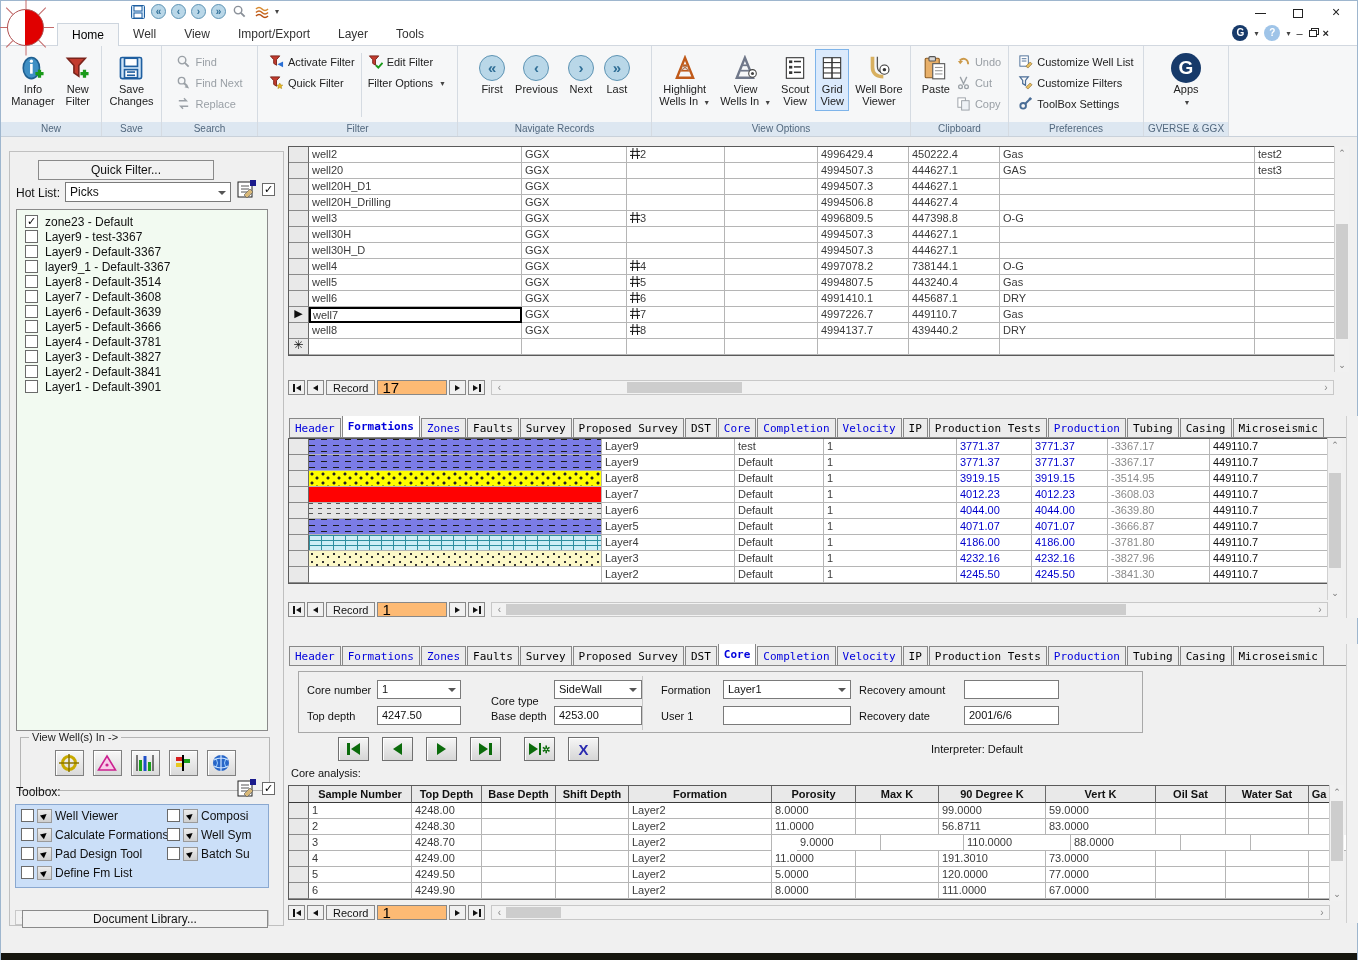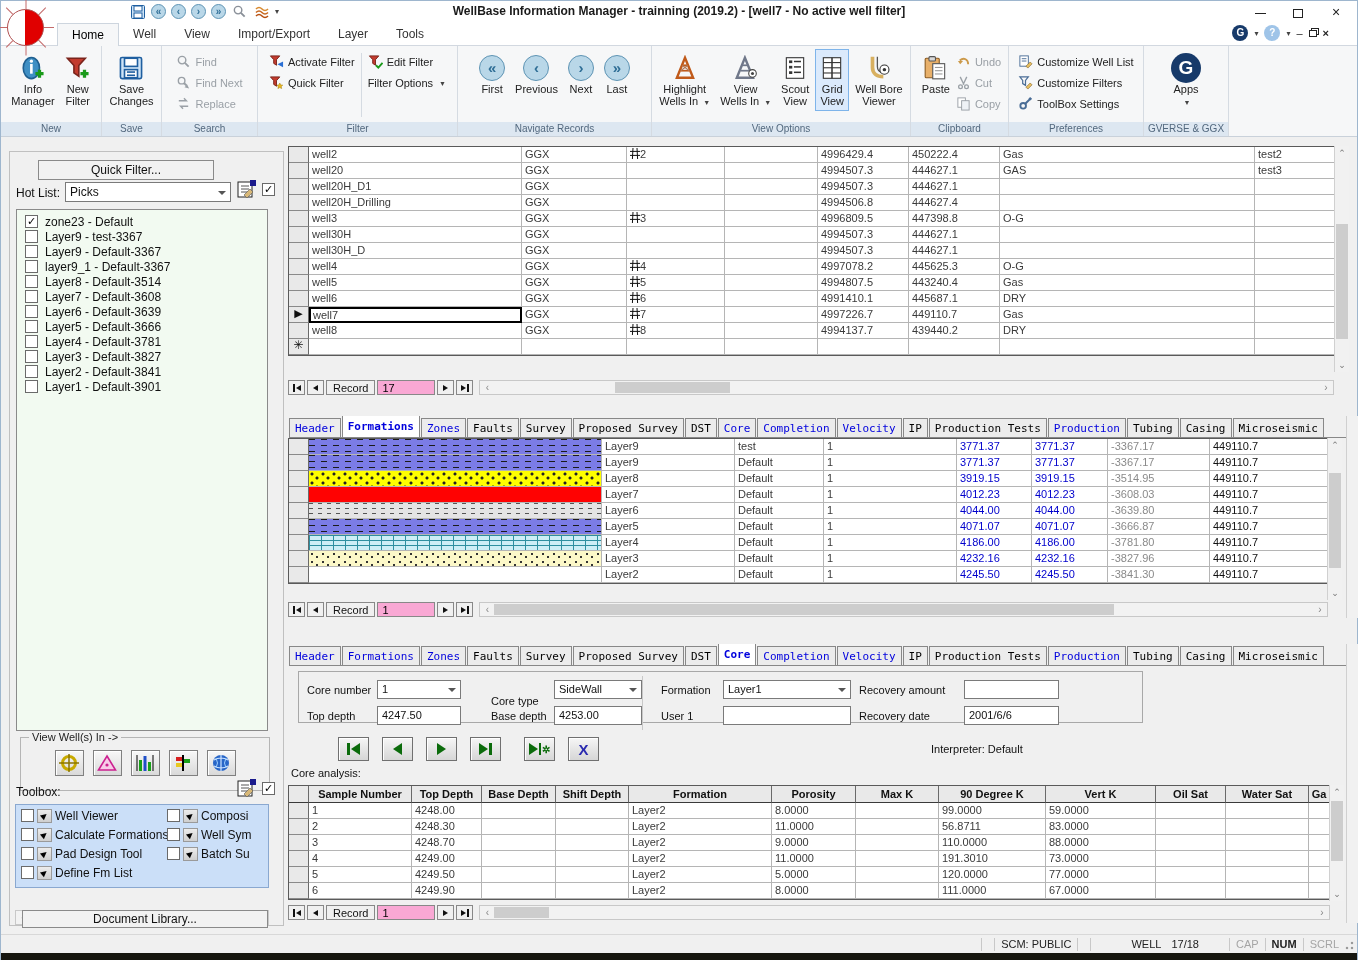--- a/index.html
+++ b/index.html
@@ -85,21 +85,21 @@
   .gc.darktxt{color:#3a3a3a;}
   .gc.focus{border:2px solid #000;padding:0 2px;}
   .vscroll{position:absolute;width:15px;background:#f1f1f1;border-left:1px solid #d0d0d0;}
   .vthumb{position:absolute;left:1px;right:1px;background:#cdcdcd;}
   .varr{position:absolute;left:0;right:0;height:14px;color:#777;font-size:9px;text-align:center;line-height:14px;}
 
   
   .recbar{position:absolute;height:17px;display:flex;align-items:center;gap:2px;background:#f0f0f0;}
   .rbtn{width:17px;height:15px;background:#f0f0f0;border:1px solid #888;display:flex;align-items:center;justify-content:center;gap:1px;}
   .rlabel{border:1px solid #888;background:#f0f0f0;height:15px;padding:1px 6px;font-size:11px;}
-  .rinput{border:1px solid #888;background:#f9a8d4;height:15px;width:58px;padding:1px 4px;font-size:11px;font-family:"Liberation Sans",sans-serif;}
+  .rinput{border:1px solid #888;background:#fdba74;height:15px;width:70px;padding:1px 4px;font-size:15px;font-family:"Liberation Sans",sans-serif;}
   .tri{width:0;height:0;display:inline-block;}
   .tri.l{border-top:3.5px solid transparent;border-bottom:3.5px solid transparent;border-right:5px solid #111;}
   .tri.r{border-top:3.5px solid transparent;border-bottom:3.5px solid transparent;border-left:5px solid #111;}
   .bar{width:2px;height:8px;background:#111;display:inline-block;}
 
   
   .tstrip{position:absolute;height:22px;display:flex;align-items:flex-end;font-family:"DejaVu Sans Mono",monospace;font-size:11px;white-space:nowrap;overflow:hidden;border-bottom:1px solid #888;}
   .ttab{height:19px;padding:3px 5px 0 5px;border:1px solid #888;border-bottom:none;background:#ececec;margin-right:1px;color:#000;}
   .ttab.blue{color:#0000dd;}
   .ttab.active{background:#fff;font-weight:bold;color:#0000dd;height:22px;padding-top:4px;}
@@ -164,21 +164,20 @@
         </span>
       <span class="qicon">
           <svg width="16" height="16" viewBox="0 0 16 16">
             <path d="M2 5q3-3 6 0t6 0" stroke="#d88a30" fill="none" stroke-width="1.6"></path>
             <path d="M2 8.5q3-3 6 0t6 0" stroke="#c86820" fill="none" stroke-width="1.6"></path>
             <path d="M2 12q3-3 6 0t6 0" stroke="#b85010" fill="none" stroke-width="1.6"></path>
           </svg>
         </span>
       <span class="caret">▾</span>
     </div>
-    <div class="apptitle">WellBase Information Manager - trainning (2019.2) - [well7 - No active well filter]</div>
     <div class="wctl wmin" style="right:80px"><i></i></div>
     <div class="wctl wmax" style="right:42px"><i></i></div>
     <div class="wctl wclose" style="right:4px">×</div>
   </div>
 
   <div class="logo">
     <div class="ray" style="transform:rotate(0deg)"></div>
     <div class="ray" style="transform:rotate(45deg)"></div>
     <div class="ray" style="transform:rotate(90deg)"></div>
     <div class="ray" style="transform:rotate(135deg)"></div>
@@ -774,21 +773,21 @@
         <div class="gc darktxt" style="width: 213px;">well4</div>
         <div class="gc darktxt" style="width: 105px;">GGX</div>
         <div class="gc darktxt" style="width: 98px;"><svg width="10" height="11" viewBox="0 0 10 11" style="vertical-align:-1px">
             <line x1="3" y1="0" x2="2.4" y2="11" stroke="#111"></line>
             <line x1="7" y1="0" x2="7.6" y2="11" stroke="#111"></line>
             <line x1="0" y1="3.4" x2="10" y2="3.4" stroke="#111"></line>
             <line x1="0" y1="7.4" x2="10" y2="7.4" stroke="#111"></line>
           </svg><span>4</span></div>
         <div class="gc darktxt" style="width: 93px;"></div>
         <div class="gc darktxt" style="width: 91px;">4997078.2</div>
-        <div class="gc darktxt" style="width: 91px;">445625.3</div>
+        <div class="gc darktxt" style="width: 91px;">738144.1</div>
         <div class="gc darktxt" style="width: 255px;">O-G</div>
         <div class="gc darktxt" style="width: 80px;"></div>
       </div>
       <div class="grow">
         <div class="gc sel3d" style="width: 20px;"></div>
         <div class="gc darktxt" style="width: 213px;">well5</div>
         <div class="gc darktxt" style="width: 105px;">GGX</div>
         <div class="gc darktxt" style="width: 98px;"><svg width="10" height="11" viewBox="0 0 10 11" style="vertical-align:-1px">
             <line x1="3" y1="0" x2="2.4" y2="11" stroke="#111"></line>
             <line x1="7" y1="0" x2="7.6" y2="11" stroke="#111"></line>
@@ -1050,21 +1049,21 @@
       <div class="ttab blue active">Core</div>
       <div class="ttab blue">Completion</div>
       <div class="ttab blue">Velocity</div>
       <div class="ttab">IP</div>
       <div class="ttab">Production Tests</div>
       <div class="ttab blue">Production</div>
       <div class="ttab">Tubing</div>
       <div class="ttab">Casing</div>
       <div class="ttab">Microseismic</div>
     </div>
-  <div class="corepanel" style="left:297px;top:670px;width:845px;height:52px">
+  <div class="corepanel" style="left:297px;top:670px;width:845px;height:62px">
     <div class="corediv" style="left:343px;top:4px;height:54px"></div>
     <div class="flabel" style="left:8px;top:12px">Core number</div>
     <div class="fcombo" style="left:78px;top:8px;width:84px"><span>1</span><span class="chev"></span></div>
     <div class="flabel" style="left:8px;top:38px">Top depth</div>
     <div class="finput" style="left:78px;top:34px;width:84px">4247.50</div>
     <div class="flabel" style="left:192px;top:23px">Core type</div>
     <div class="fcombo" style="left:255px;top:8px;width:88px"><span>SideWall</span><span class="chev"></span></div>
     <div class="flabel" style="left:192px;top:38px">Base depth</div>
     <div class="finput" style="left:255px;top:34px;width:88px">4253.00</div>
     <div class="flabel" style="left:362px;top:12px">Formation</div>
@@ -1148,21 +1147,21 @@
         <div class="gc darktxt" style="width: 83px;"></div>
         <div class="gc darktxt" style="width: 21px;"></div>
       </div>
       <div class="grow">
         <div class="gc sel3d" style="width: 20px;"></div>
         <div class="gc darktxt" style="width: 103px;">3</div>
         <div class="gc darktxt" style="width: 70px;">4248.70</div>
         <div class="gc darktxt" style="width: 74px;"></div>
         <div class="gc darktxt" style="width: 73px;"></div>
         <div class="gc darktxt" style="width: 143px;">Layer2</div>
-        <div class="gc darktxt" style="width: 84px;">9.0000</div>
+        <div class="gc darktxt" style="width: 84px; margin-left: 25px;">9.0000</div>
         <div class="gc darktxt" style="width: 83px;"></div>
         <div class="gc darktxt" style="width: 107px;">110.0000</div>
         <div class="gc darktxt" style="width: 110px;">88.0000</div>
         <div class="gc darktxt" style="width: 70px;"></div>
         <div class="gc darktxt" style="width: 83px;"></div>
         <div class="gc darktxt" style="width: 21px;"></div>
       </div>
       <div class="grow">
         <div class="gc sel3d" style="width: 20px;"></div>
         <div class="gc darktxt" style="width: 103px;">4</div>
@@ -1232,30 +1231,14 @@
         <span class="tri r"></span>
         <span class="bar"></span>
       </span>
     <div class="hscroll" style="flex:1;height:15px;margin-left:4px">
       <span class="harr" style="left:0">‹</span>
       <div class="hthumb" style="left:14px;width:55px"></div>
       <span class="harr" style="right:0">›</span>
     </div>
   </div>
 
-  <div class="statusbar">
-    <span class="sbsep"></span>
-      <span class="sbsep"></span>
-    <span>SCM: PUBLIC</span>
-    <span class="sbsep"></span>
-      <span class="sbsep" style="margin-right:40px"></span>
-    <span style="margin-right:10px">WELL</span>
-    <span>17/18</span>
-    <span class="sbsep" style="margin-left:30px"></span>
-    <span class="sbgray">CAP</span>
-    <span class="sbsep"></span>
-    <span style="font-weight:bold">NUM</span>
-    <span class="sbsep"></span>
-    <span class="sbgray">SCRL</span>
-    <span class="grip"></span>
-  </div>
   <div class="taskstrip"></div>
 </div>
 
 </body></html>

